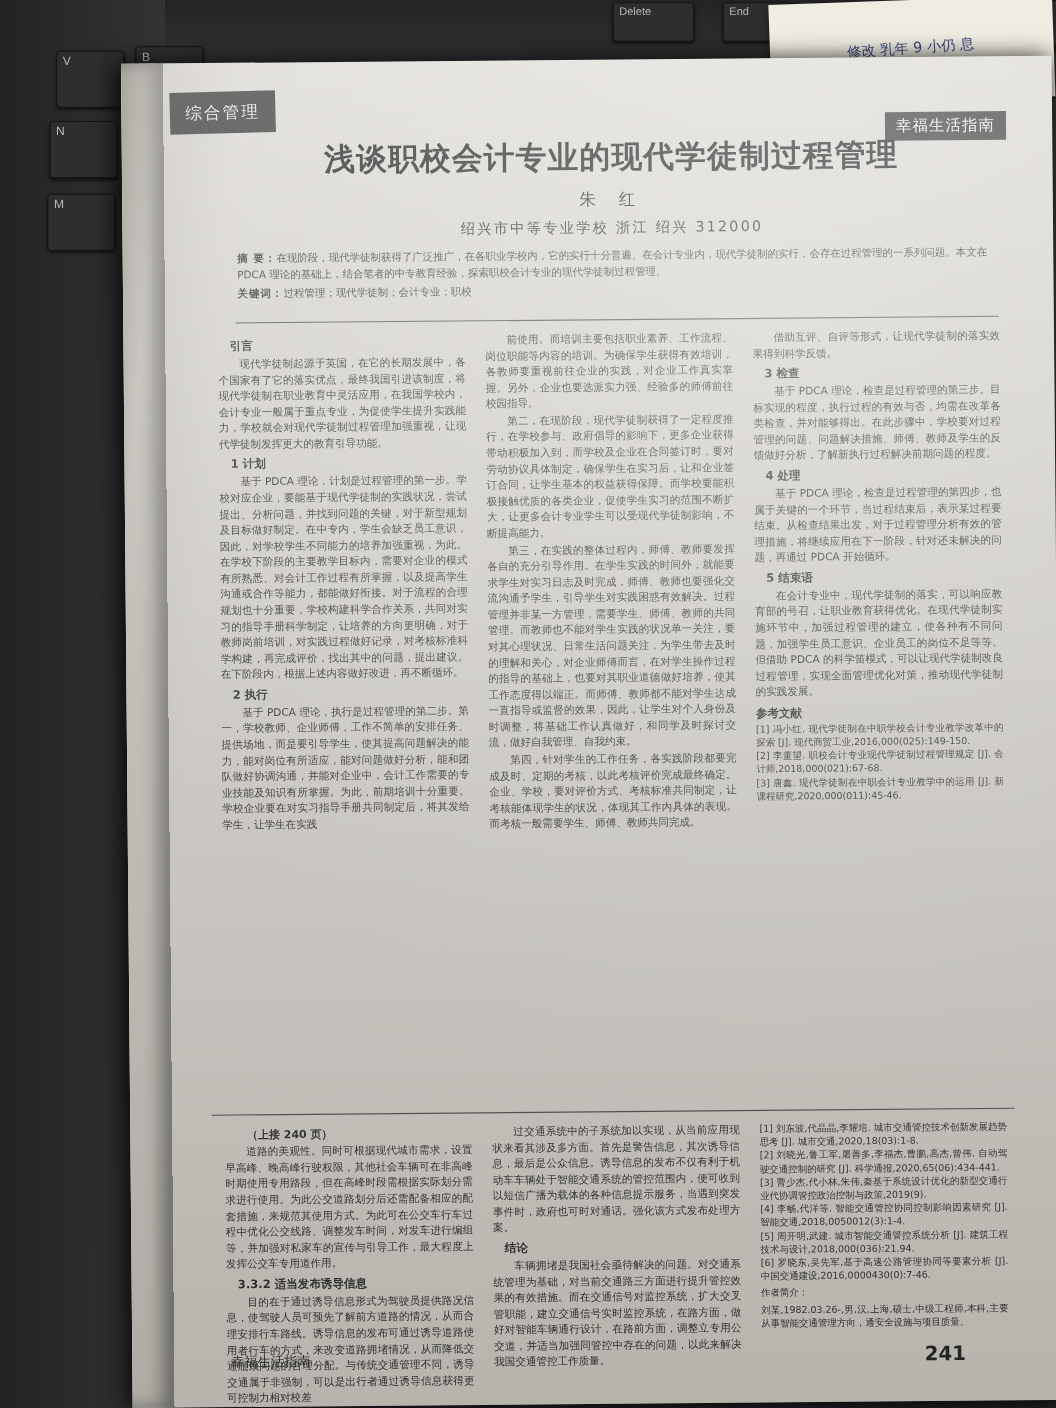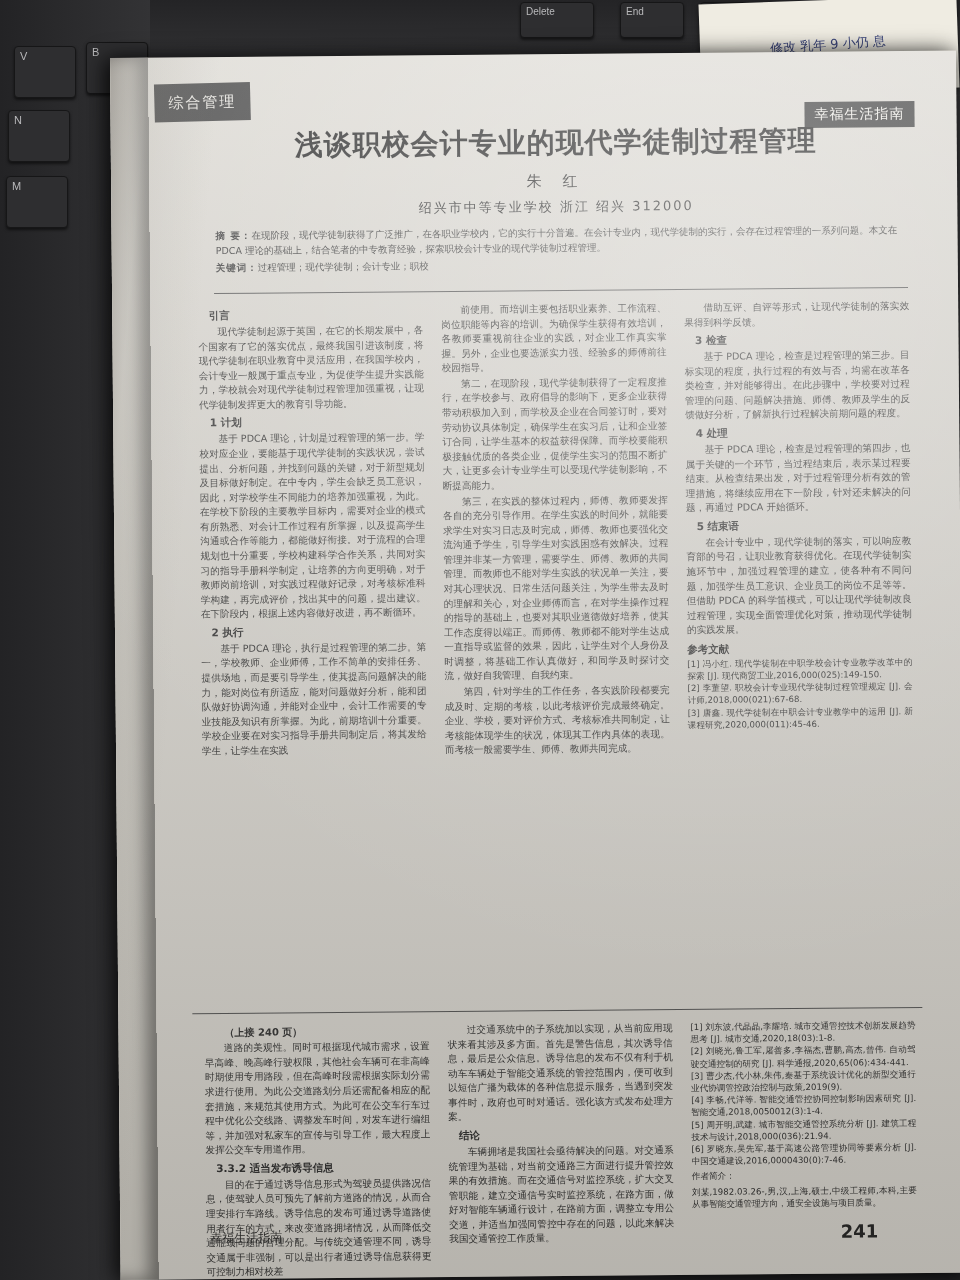--- a/index.html
+++ b/index.html
@@ -29,20 +29,21 @@
     border-radius: 4px;
     box-shadow: 0 2px 3px rgba(0,0,0,.55);
     color: #b9b9bb;
     font-size: 11px;
     display: flex;
     align-items: flex-start;
     justify-content: flex-start;
     padding: 3px 5px;
     box-sizing: border-box;
     font-family: "Liberation Sans", sans-serif;
+    margin-left: 37px;
   }
   .kb-strip-top {
     position: absolute;
     left: 0; top: 0; width: 960px; height: 96px;
     background: linear-gradient(180deg, #242426, #3a3a3c);
   }
   .kb-strip-left {
     position: absolute;
     left: 0; top: 0; width: 150px; height: 1280px;
     background: linear-gradient(90deg, #232325, #333335);

